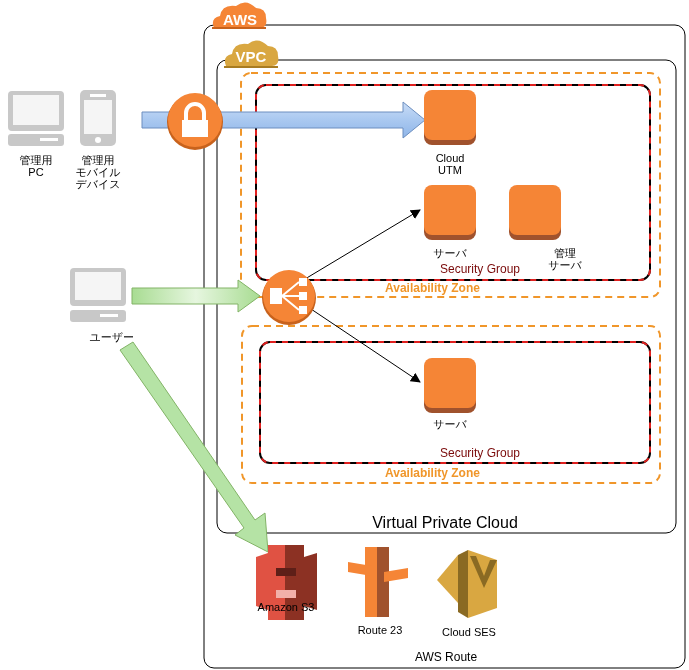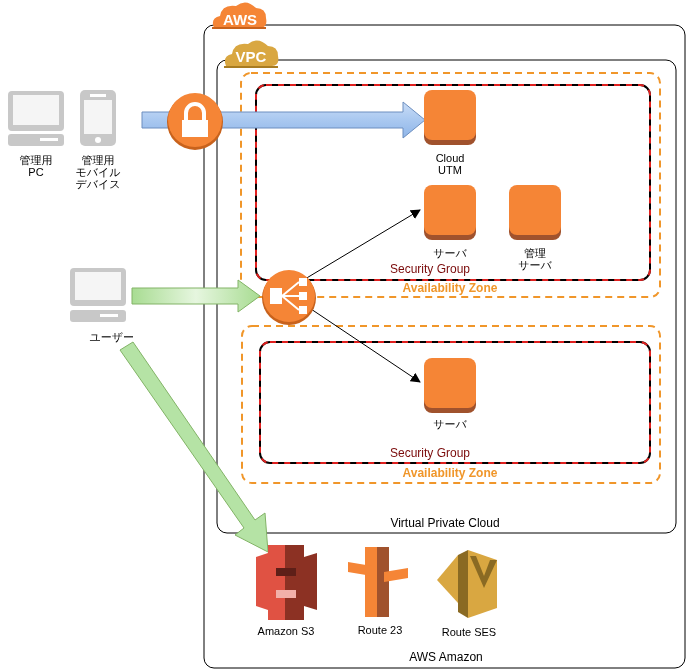--- a/index.html
+++ b/index.html
@@ -1,20 +1,20 @@
 <!DOCTYPE html>
 <html><head>
 <meta charset="utf-8">
 <style>
   html,body{margin:0;padding:0;background:#fff;}
   body{width:689px;height:670px;position:relative;overflow:hidden;font-family:"Liberation Sans",sans-serif;}
   svg{position:absolute;left:0;top:0;}
   .lbl{position:absolute;font-size:11px;color:#000;text-align:center;line-height:12px;white-space:pre-line;}
-  .sg{position:absolute;font-size:12px;color:#7a0a0a;font-weight:normal;text-align:left;}
-  .az{position:absolute;font-size:12px;color:#f0962a;font-weight:bold;text-align:center;}
+  .sg{position:absolute;font-size:12px;color:#7a0a0a;font-weight:normal;text-align:right;}
+  .az{position:absolute;font-size:12px;color:#f0962a;font-weight:bold;}
 </style>
 </head>
 <body>
 
 <svg width="689" height="670">
   <defs>
     <linearGradient id="blueg" x1="0" y1="0" x2="0" y2="1">
       <stop offset="0" stop-color="#c9dcf6"></stop>
         <stop offset="0.5" stop-color="#a9c8f0"></stop>
         <stop offset="1" stop-color="#8fb5e8"></stop>
@@ -144,27 +144,27 @@
 <div class="lbl" style="left:8px;top:154px;width:56px;">管理用
 PC</div>
 <div class="lbl" style="left:68px;top:154px;width:60px;">管理用
 モバイル
 デバイス</div>
 <div class="lbl" style="left:62px;top:331px;width:72px;text-align:right;">ユーザー</div>
 
 <div class="lbl" style="left:420px;top:152px;width:60px;">Cloud
 UTM</div>
 <div class="lbl" style="left:420px;top:247px;width:60px;">サーバ</div>
-<div class="lbl" style="left:505px;top:247px;width:60px;">管理
+<div class="lbl" style="left:535px;top:247px;width:60px;">管理
 サーバ</div>
 <div class="lbl" style="left:420px;top:418px;width:60px;">サーバ</div>
 
 <div class="sg" style="left:390px;top:262px;width:130px;">Security Group</div>
 <div class="az" style="left:385px;top:281px;width:130px;">Availability Zone</div>
 <div class="sg" style="left:390px;top:446px;width:130px;">Security Group</div>
 <div class="az" style="left:385px;top:466px;width:130px;">Availability Zone</div>
 
-<div class="lbl" style="left:370px;top:517px;width:150px;font-size:12px;">Virtual Private Cloud</div>
-<div class="lbl" style="left:396px;top:651px;width:100px;font-size:12px;">AWS Amazon</div>
+<div class="lbl" style="left:370px;top:517px;width:150px;font-size:16px;">Virtual Private Cloud</div>
+<div class="lbl" style="left:396px;top:651px;width:100px;font-size:12px;">AWS Route</div>
 
-<div class="lbl" style="left:246px;top:625px;width:80px;">Amazon S3</div>
+<div class="lbl" style="left:246px;top:601px;width:80px;">Amazon S3</div>
 <div class="lbl" style="left:340px;top:624px;width:80px;">Route 23</div>
-<div class="lbl" style="left:427px;top:626px;width:84px;">Route SES</div>
+<div class="lbl" style="left:427px;top:626px;width:84px;">Cloud SES</div>
 
 </body></html>

